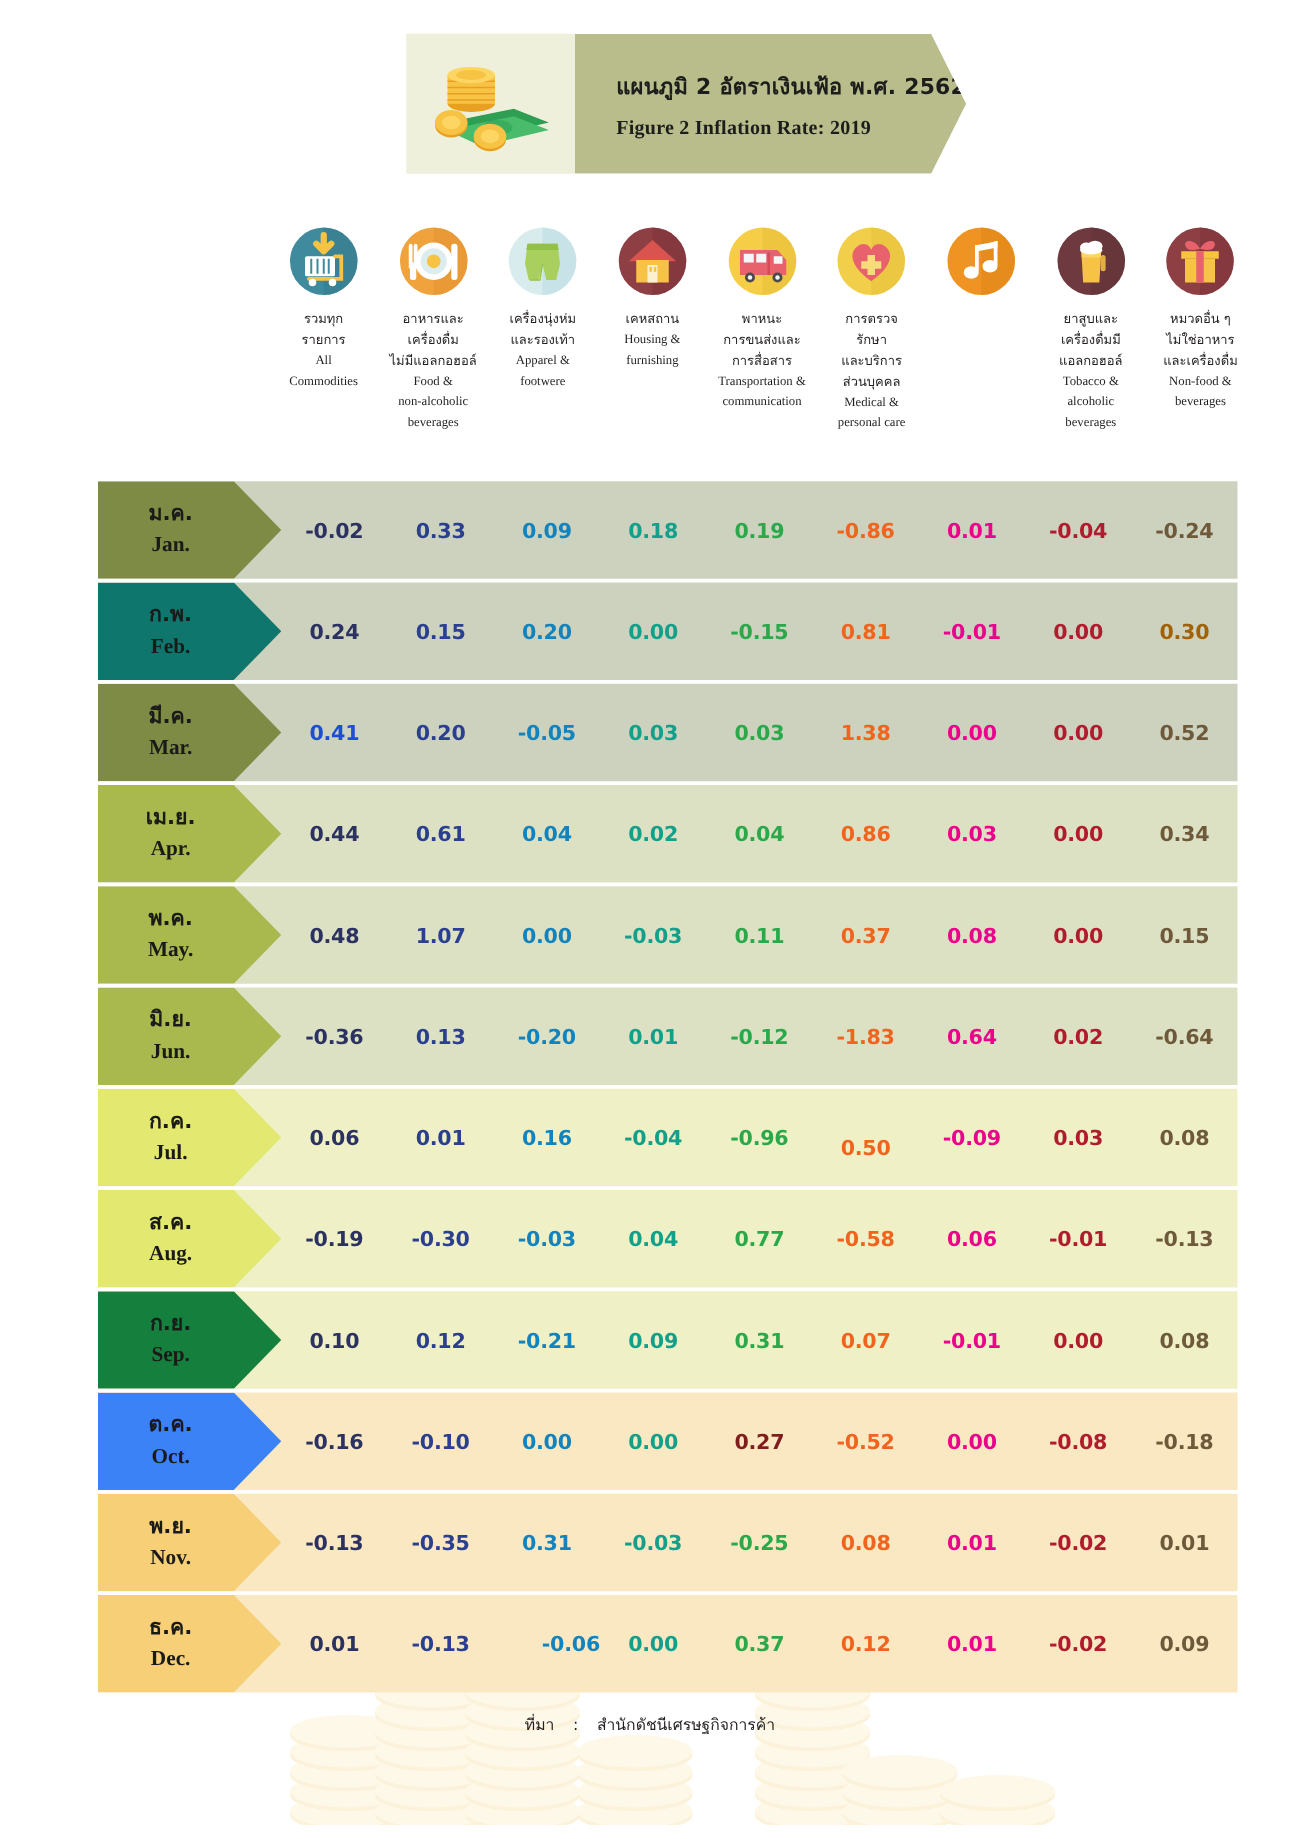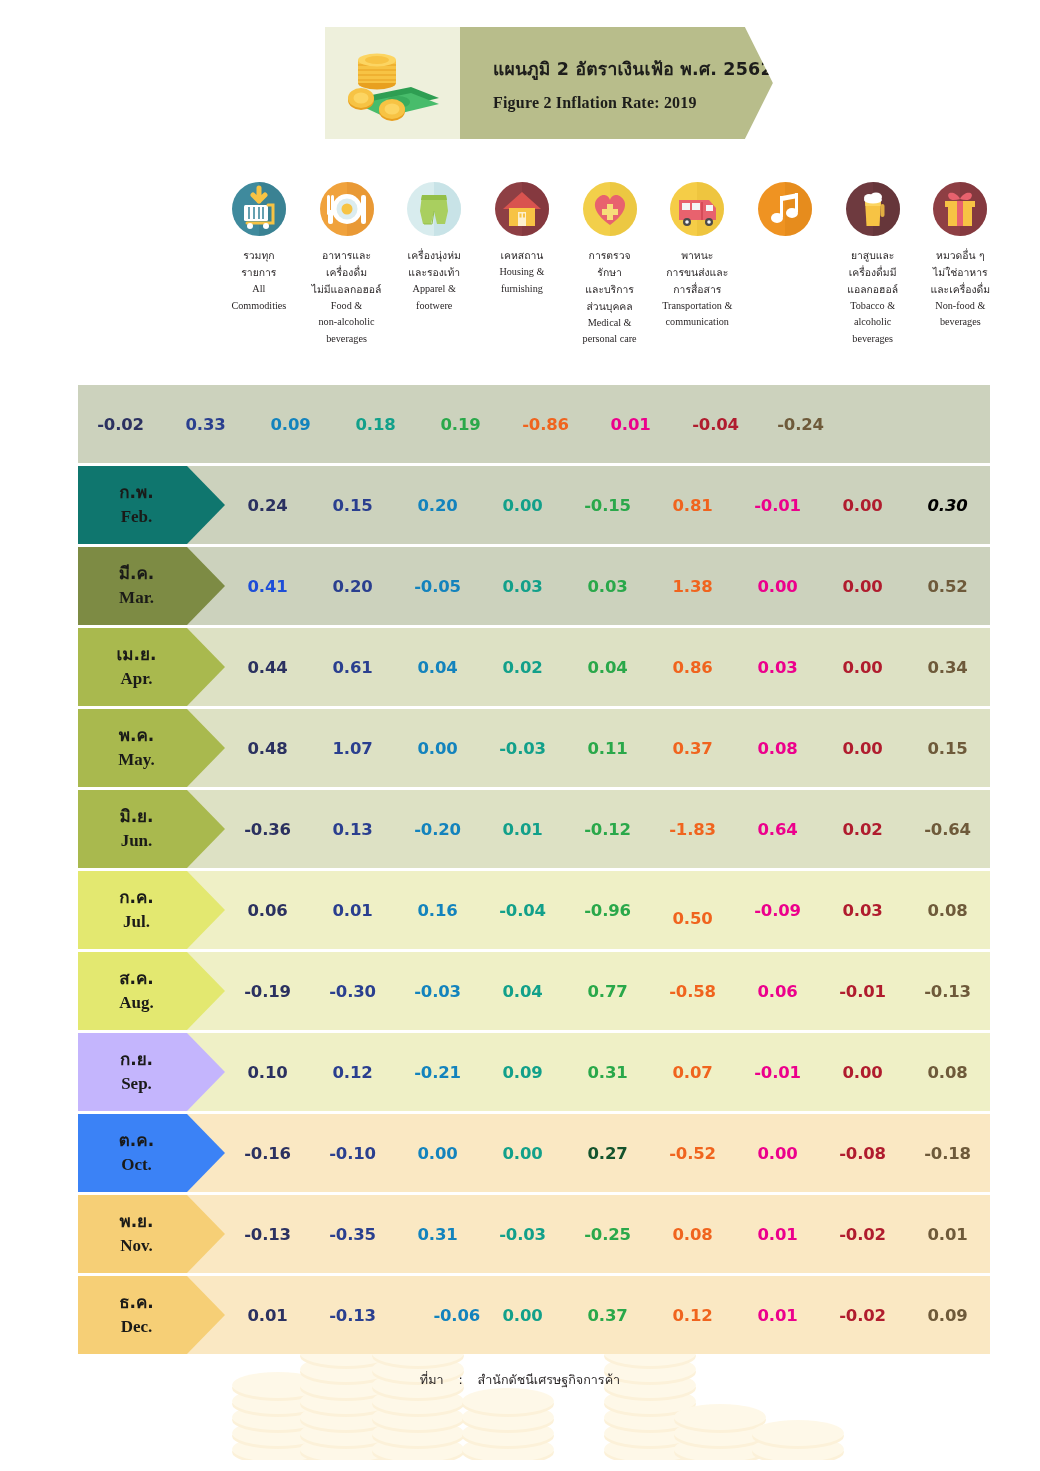--- a/index.html
+++ b/index.html
@@ -380,37 +380,20 @@
       </svg>
       <div class="hlabel">
         <span class="th">เคหสถาน</span>
         <span class="en">Housing &amp;</span>
         <span class="en">furnishing</span>
       </div>
     </div>
 
     <div class="hcol">
       <svg class="hicon" viewBox="0 0 58 58">
-        <circle cx="29" cy="29" r="27" fill="#f2cf4a"></circle>
-        <path d="M29 2a27 27 0 0 1 0 54Z" fill="#e4bf39" opacity=".45"></path>
-        <path d="M29 45 C12 33 11 22 18 17 C23 13 28 16 29 20 C30 16 35 13 40 17 C47 22 46 33 29 45 Z" fill="#e8626e"></path>
-        <path d="M26 24 h6 v5 h5 v6 h-5 v5 h-6 v-5 h-5 v-6 h5 Z" fill="#f7dd7a"></path>
-      </svg>
-      <div class="hlabel">
-        <span class="th">การตรวจ</span>
-        <span class="th">รักษา</span>
-        <span class="th">และบริการ</span>
-        <span class="th">ส่วนบุคคล</span>
-        <span class="en">Medical &amp;</span>
-        <span class="en">personal care</span>
-      </div>
-    </div>
-
-    <div class="hcol">
-      <svg class="hicon" viewBox="0 0 58 58">
         <circle cx="29" cy="29" r="27" fill="#f5cd47"></circle>
         <path d="M29 2a27 27 0 0 1 0 54Z" fill="#e7bd36" opacity=".45"></path>
         <path d="M11 20 h30 l7 8 v12 H11 Z" fill="#e8626e"></path>
         <rect x="14" y="23" width="8" height="7" fill="#f3f7f8"></rect>
         <rect x="24" y="23" width="8" height="7" fill="#f3f7f8"></rect>
         <rect x="38" y="25" width="7" height="6" fill="#f3f7f8"></rect>
         <rect x="33" y="22" width="2" height="18" fill="#d64b58"></rect>
         <circle cx="19" cy="42" r="4" fill="#4a4a4a"></circle>
           <circle cx="19" cy="42" r="1.8" fill="#f3f7f8"></circle>
         <circle cx="41" cy="42" r="4" fill="#4a4a4a"></circle>
@@ -420,20 +403,37 @@
         <span class="th">พาหนะ</span>
         <span class="th">การขนส่งและ</span>
         <span class="th">การสื่อสาร</span>
         <span class="en">Transportation &amp;</span>
         <span class="en">communication</span>
       </div>
     </div>
 
     <div class="hcol">
       <svg class="hicon" viewBox="0 0 58 58">
+        <circle cx="29" cy="29" r="27" fill="#f2cf4a"></circle>
+        <path d="M29 2a27 27 0 0 1 0 54Z" fill="#e4bf39" opacity=".45"></path>
+        <path d="M29 45 C12 33 11 22 18 17 C23 13 28 16 29 20 C30 16 35 13 40 17 C47 22 46 33 29 45 Z" fill="#e8626e"></path>
+        <path d="M26 24 h6 v5 h5 v6 h-5 v5 h-6 v-5 h-5 v-6 h5 Z" fill="#f7dd7a"></path>
+      </svg>
+      <div class="hlabel">
+        <span class="th">การตรวจ</span>
+        <span class="th">รักษา</span>
+        <span class="th">และบริการ</span>
+        <span class="th">ส่วนบุคคล</span>
+        <span class="en">Medical &amp;</span>
+        <span class="en">personal care</span>
+      </div>
+    </div>
+
+    <div class="hcol">
+      <svg class="hicon" viewBox="0 0 58 58">
         <circle cx="29" cy="29" r="27" fill="#ef9322"></circle>
         <path d="M29 2a27 27 0 0 1 0 54Z" fill="#dc8418" opacity=".45"></path>
         <path d="M26 16 L42 13 v5 L26 21 Z" fill="#ffffff"></path>
         <rect x="24" y="16" width="3" height="21" fill="#ffffff"></rect>
         <rect x="39" y="13" width="3" height="19" fill="#ffffff"></rect>
         <ellipse cx="21" cy="38" rx="6" ry="5" fill="#ffffff"></ellipse>
         <ellipse cx="36" cy="33" rx="6" ry="5" fill="#ffffff"></ellipse>
       </svg>
     </div>
 
@@ -475,20 +475,24 @@
         <span class="en">Non-food &amp;</span>
         <span class="en">beverages</span>
       </div>
     </div>
 
   </div>
 
   <div id="table">
       <div class="row">
         <div class="row-bg" style="background: rgb(204, 210, 189);"></div>
+        <div class="month-tab" style="background: rgb(125, 139, 68);">
+          <span class="month-th">ม.ค.</span>
+          <span class="month-en">Jan.</span>
+        </div>
         <div class="cells">
           <div class="cell" style="color: rgb(43, 49, 96);">-0.02</div>
           <div class="cell" style="color: rgb(42, 63, 143);">0.33</div>
           <div class="cell" style="color: rgb(19, 131, 189);">0.09</div>
           <div class="cell" style="color: rgb(18, 160, 138);">0.18</div>
           <div class="cell" style="color: rgb(42, 168, 74);">0.19</div>
           <div class="cell" style="color: rgb(240, 100, 30);">-0.86</div>
           <div class="cell" style="color: rgb(236, 0, 140);">0.01</div>
           <div class="cell" style="color: rgb(176, 28, 46);">-0.04</div>
           <div class="cell" style="color: rgb(110, 90, 58);">-0.24</div>
@@ -502,21 +506,21 @@
         </div>
         <div class="cells">
           <div class="cell" style="color: rgb(43, 49, 96);">0.24</div>
           <div class="cell" style="color: rgb(42, 63, 143);">0.15</div>
           <div class="cell" style="color: rgb(19, 131, 189);">0.20</div>
           <div class="cell" style="color: rgb(18, 160, 138);">0.00</div>
           <div class="cell" style="color: rgb(42, 168, 74);">-0.15</div>
           <div class="cell" style="color: rgb(240, 100, 30);">0.81</div>
           <div class="cell" style="color: rgb(236, 0, 140);">-0.01</div>
           <div class="cell" style="color: rgb(176, 28, 46);">0.00</div>
-          <div class="cell" style="color: #000000; font-style: italic;">0.30</div>
+          <div class="cell" style="color: #a16207;">0.30</div>
         </div>
       </div>
       <div class="row">
         <div class="row-bg" style="background: rgb(204, 210, 189);"></div>
         <div class="month-tab" style="background: rgb(125, 139, 68);">
           <span class="month-th">มี.ค.</span>
           <span class="month-en">Mar.</span>
         </div>
         <div class="cells">
           <div class="cell" style="color: #1d4ed8;">0.41</div>
@@ -615,21 +619,21 @@
           <div class="cell" style="color: rgb(18, 160, 138);">0.04</div>
           <div class="cell" style="color: rgb(42, 168, 74);">0.77</div>
           <div class="cell" style="color: rgb(240, 100, 30);">-0.58</div>
           <div class="cell" style="color: rgb(236, 0, 140);">0.06</div>
           <div class="cell" style="color: rgb(176, 28, 46);">-0.01</div>
           <div class="cell" style="color: rgb(110, 90, 58);">-0.13</div>
         </div>
       </div>
       <div class="row">
         <div class="row-bg" style="background: rgb(239, 240, 198);"></div>
-        <div class="month-tab" style="background: #c4b5fd;">
+        <div class="month-tab" style="background: #15803d;">
           <span class="month-th">ก.ย.</span>
           <span class="month-en">Sep.</span>
         </div>
         <div class="cells">
           <div class="cell" style="color: rgb(43, 49, 96);">0.10</div>
           <div class="cell" style="color: rgb(42, 63, 143);">0.12</div>
           <div class="cell" style="color: rgb(19, 131, 189);">-0.21</div>
           <div class="cell" style="color: rgb(18, 160, 138);">0.09</div>
           <div class="cell" style="color: rgb(42, 168, 74);">0.31</div>
           <div class="cell" style="color: rgb(240, 100, 30);">0.07</div>
@@ -642,21 +646,21 @@
         <div class="row-bg" style="background: rgb(250, 232, 195);"></div>
         <div class="month-tab" style="background: #3b82f6;">
           <span class="month-th">ต.ค.</span>
           <span class="month-en">Oct.</span>
         </div>
         <div class="cells">
           <div class="cell" style="color: rgb(43, 49, 96);">-0.16</div>
           <div class="cell" style="color: rgb(42, 63, 143);">-0.10</div>
           <div class="cell" style="color: rgb(19, 131, 189);">0.00</div>
           <div class="cell" style="color: rgb(18, 160, 138);">0.00</div>
-          <div class="cell" style="color: #14532d;">0.27</div>
+          <div class="cell" style="color: #7f1d1d;">0.27</div>
           <div class="cell" style="color: rgb(240, 100, 30);">-0.52</div>
           <div class="cell" style="color: rgb(236, 0, 140);">0.00</div>
           <div class="cell" style="color: rgb(176, 28, 46);">-0.08</div>
           <div class="cell" style="color: rgb(110, 90, 58);">-0.18</div>
         </div>
       </div>
       <div class="row">
         <div class="row-bg" style="background: rgb(250, 232, 195);"></div>
         <div class="month-tab" style="background: rgb(246, 207, 118);">
           <span class="month-th">พ.ย.</span>

